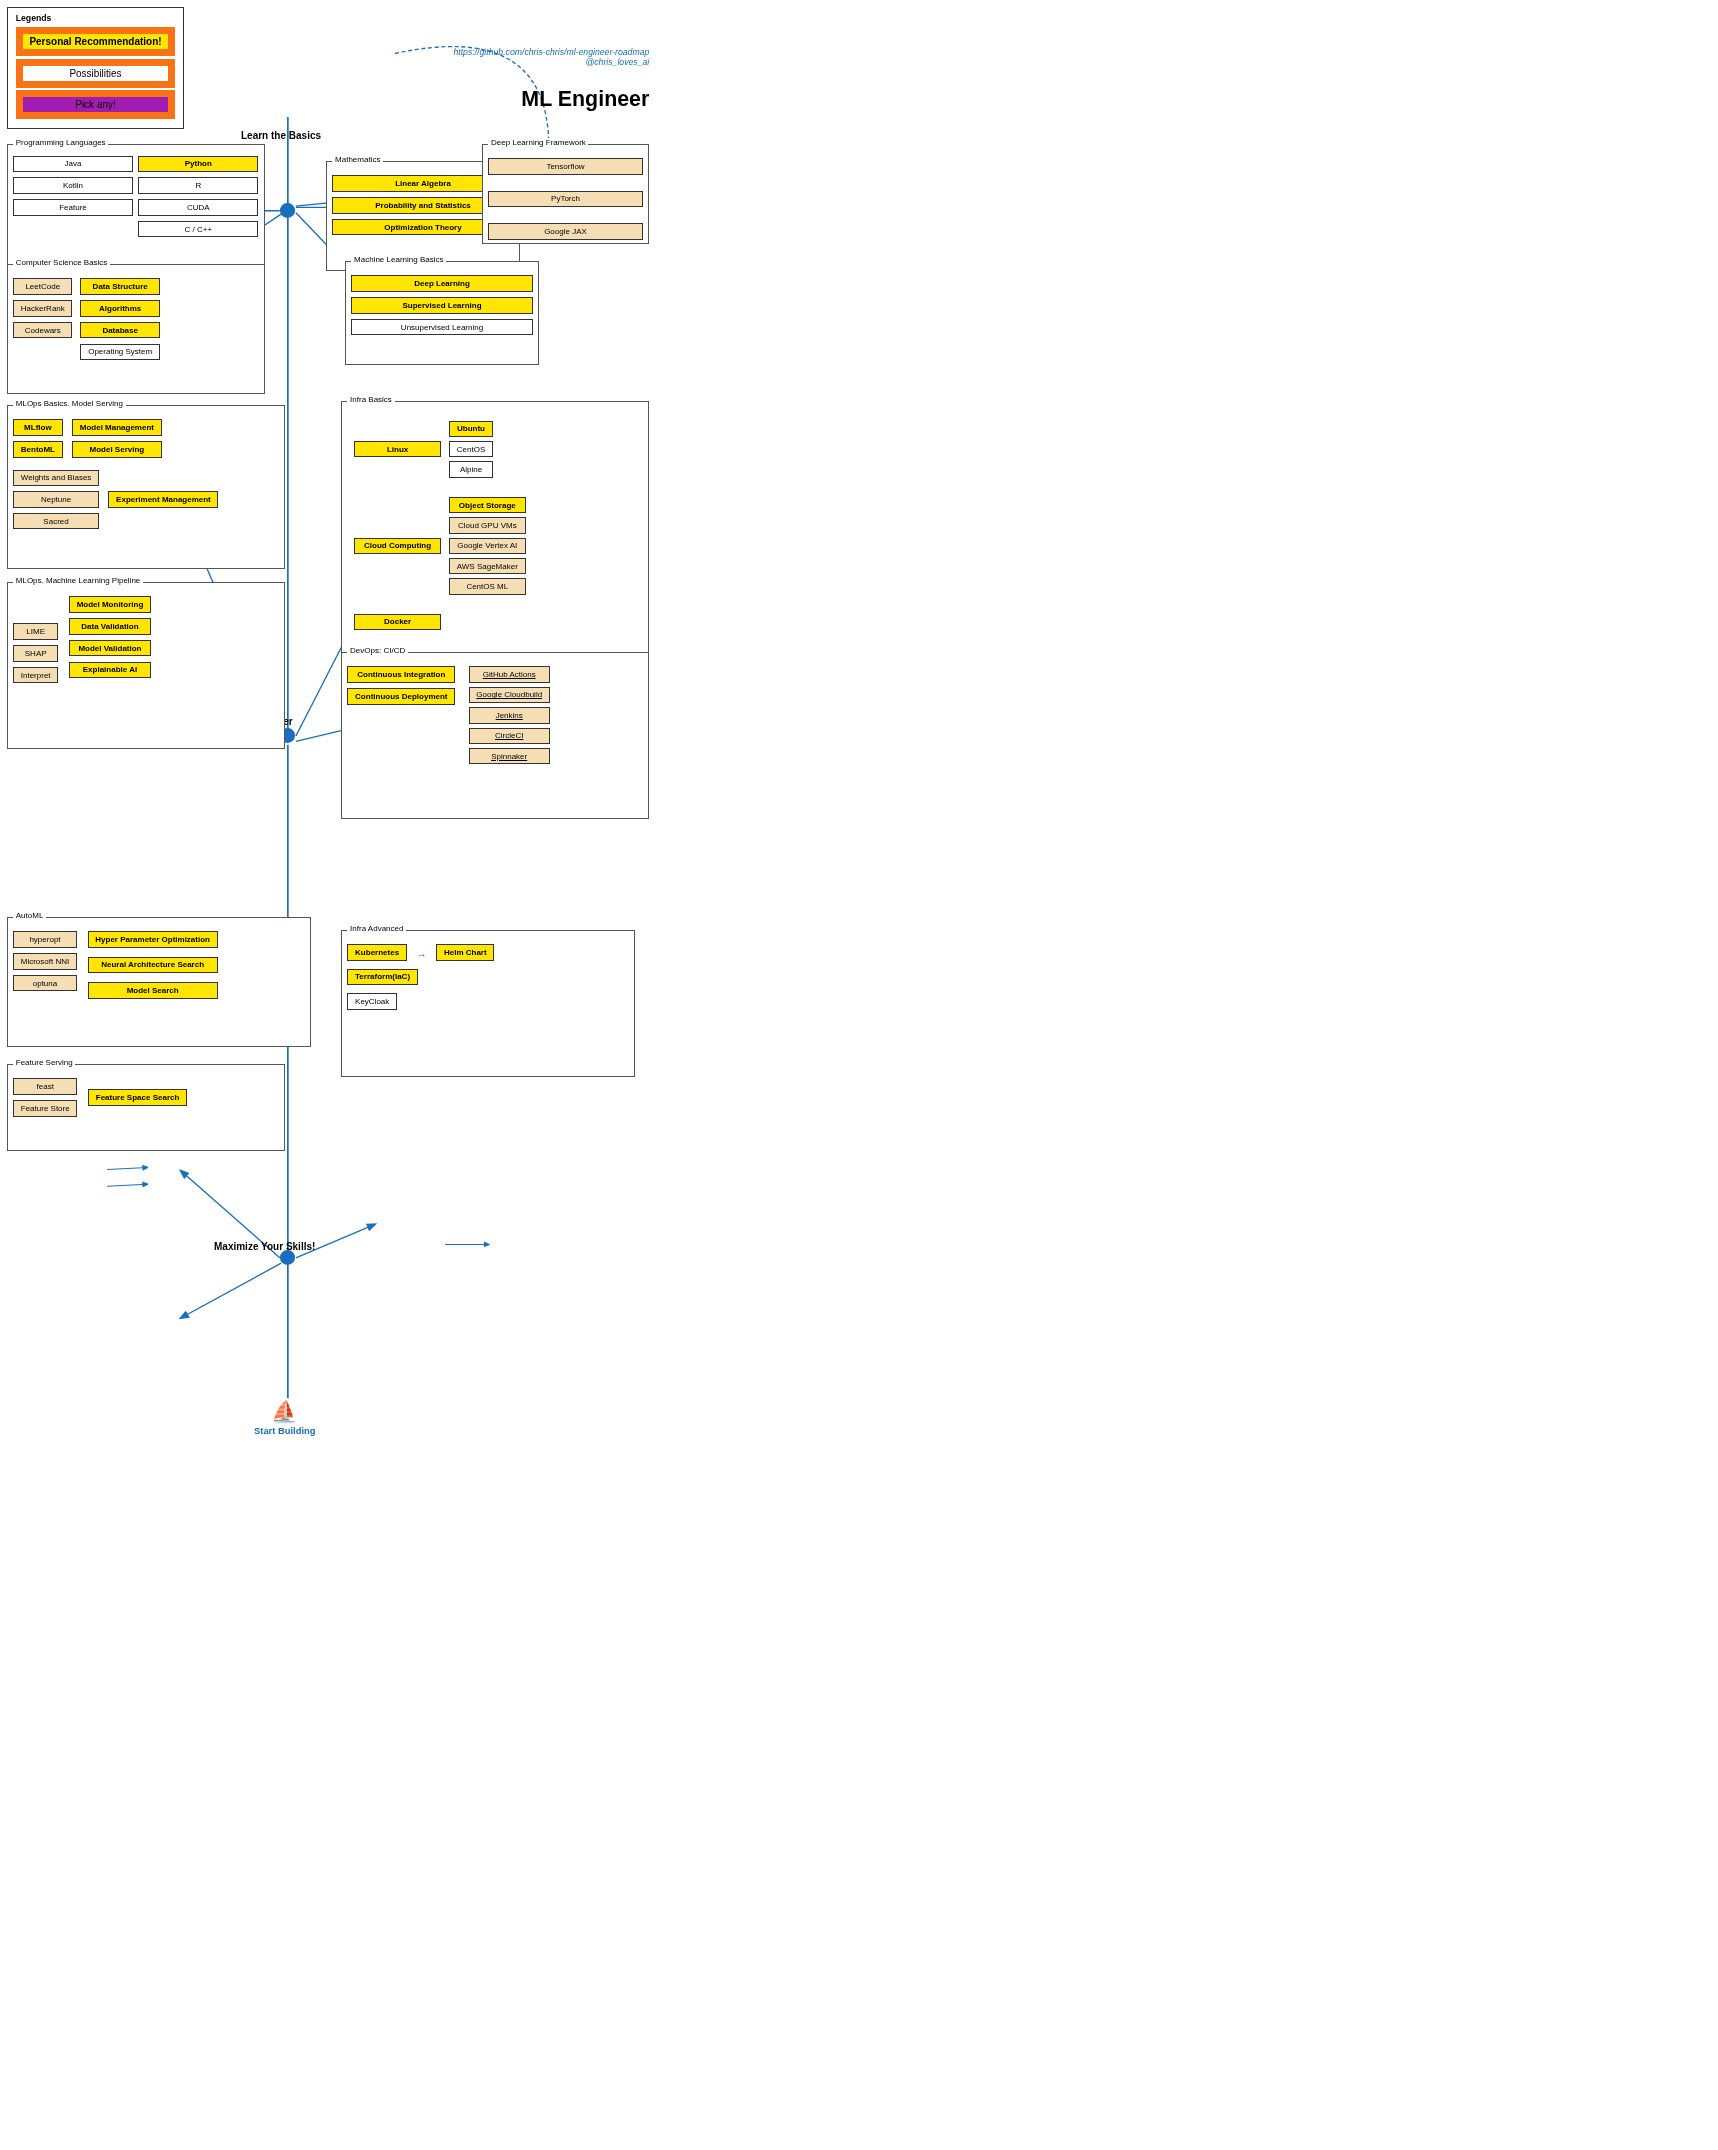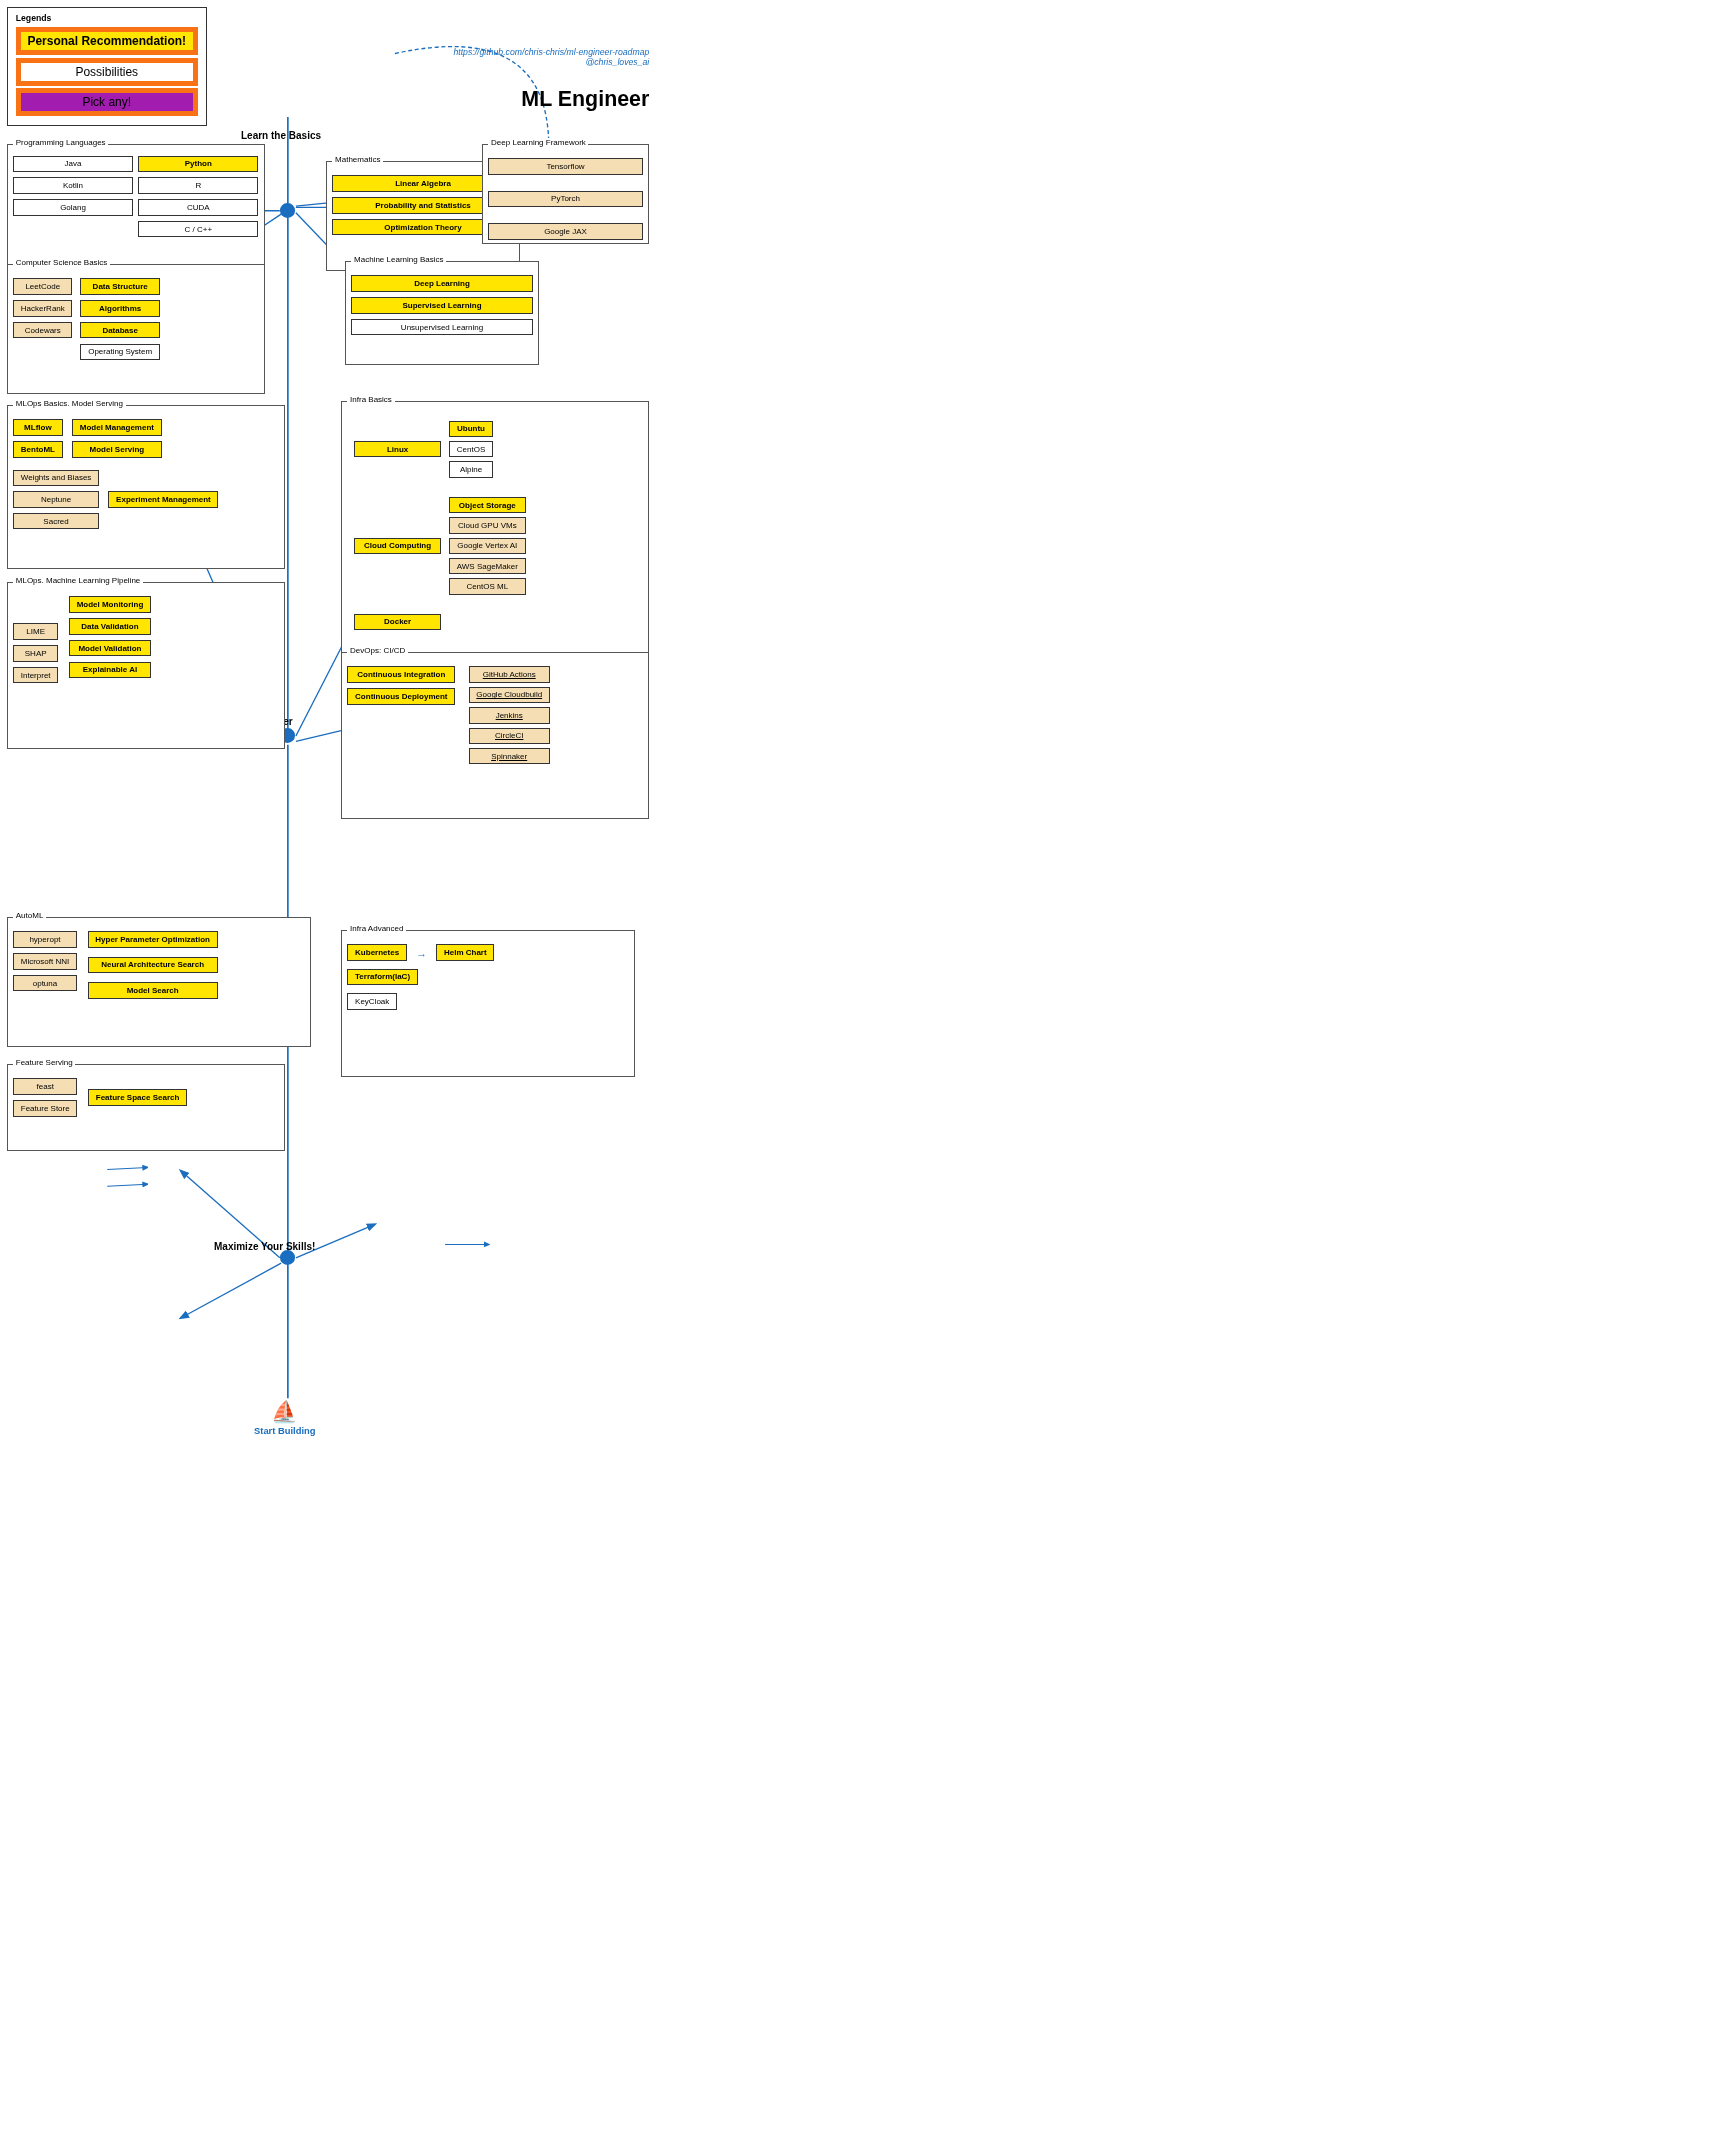--- a/index.html
+++ b/index.html
@@ -24,22 +24,22 @@
     }
     .legend-title {
       font-weight: bold;
       margin-bottom: 4px;
       font-size: 8.7px;
     }
     .legend-item {
       margin: 2.7px 0;
       text-align: center;
       padding: 2px 6.7px;
-      font-size: 12px;
-      border: 5px solid #f97316;
+      font-size: 10px;
+      border: 7px solid #f97316;
     }
     .legend-yellow { background: #FFE500; font-weight: bold; }
     .legend-white { background: #fff; }
     .legend-beige { background: #a21caf; }
 
     
     .title-area {
       position: absolute;
       top: 6.7px;
       left: 244px;
@@ -218,21 +218,21 @@
 <div class="dot-node" style="top:728px;left:280px;"></div>
 <div class="dot-node" style="top:1250px;left:280px;"></div>
 
 <div class="section-box" style="top:144px;left:6.7px;width:258px;height:124px;">
   <span class="section-label">Programming Languages</span>
   <div style="display:grid;grid-template-columns:1fr 1fr;gap:5.4px;padding-top:6.7px;">
     <span class="node node-white">Java</span>
     <span class="node node-yellow">Python</span>
     <span class="node node-white">Kotlin</span>
     <span class="node node-white">R</span>
-    <span class="node node-white">Golang</span>
+    <span class="node node-white">Feature</span>
     <span class="node node-white">CUDA</span>
     <span></span>
     <span class="node node-white">C / C++</span>
   </div>
 </div>
 
 <div class="section-box" style="top:264px;left:6.7px;width:258px;height:130px;">
   <span class="section-label">Computer Science Basics</span>
   <div style="display:flex;gap:8px;padding-top:9.4px;align-items:flex-start;">
     <div style="display:flex;flex-direction:column;gap:5.4px;">

